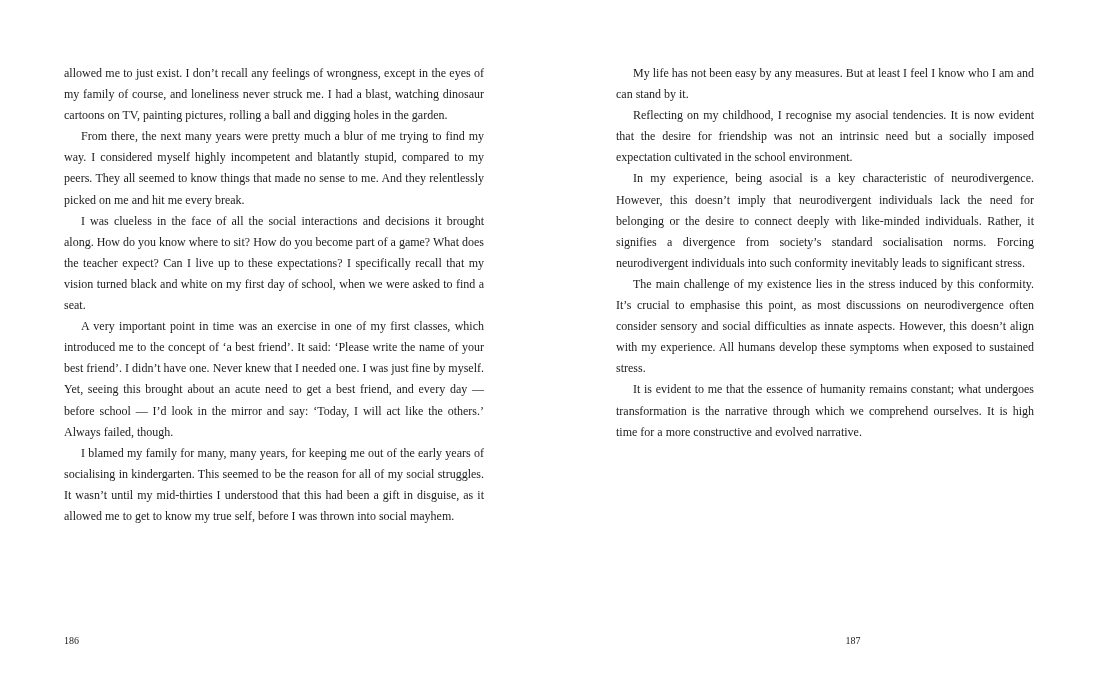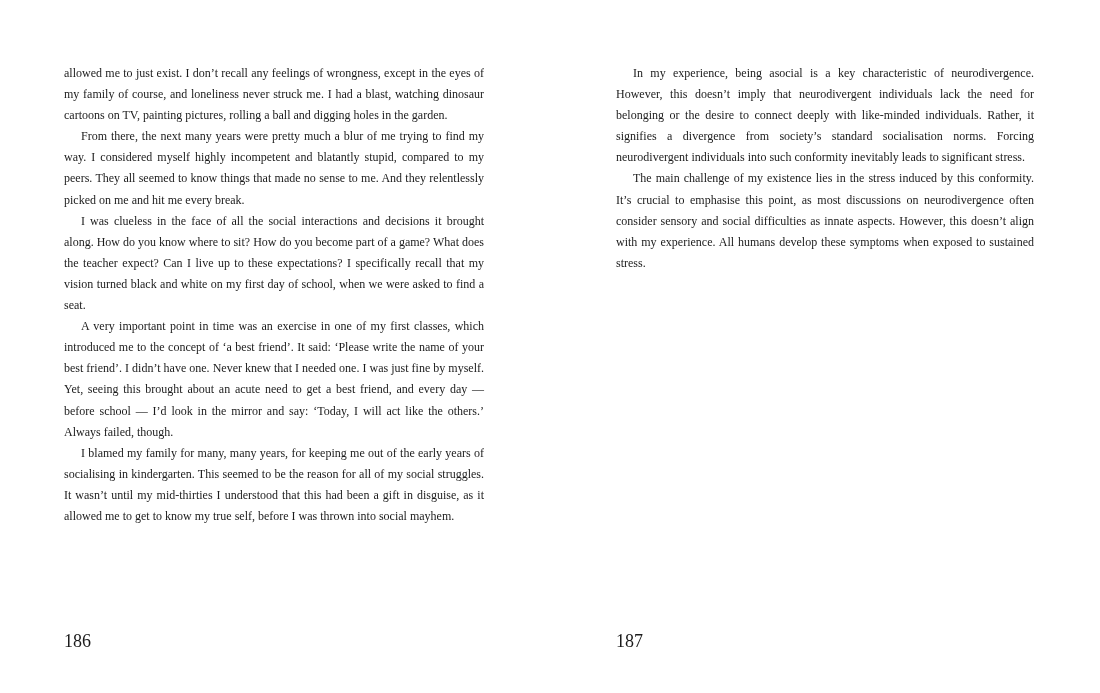--- a/index.html
+++ b/index.html
@@ -30,43 +30,46 @@
     line-height: 21.1px;
     text-align: justify;
     text-justify: inter-word;
   }
   .page-col p.indent {
     text-indent: 17px;
   }
   .folio {
     position: absolute;
     top: 634px;
-    font-size: 18px;
+    font-size: 10px;
     line-height: 14px;
     color: #1b1b1b;
     font-variant-numeric: oldstyle-nums;
     font-feature-settings: "onum" 1;
   }
   #folio-left  { left: 64px; }
-  #folio-right { left: 616px; width: 418px; text-align: left; }
+  #folio-right { left: 644px; width: 418px; text-align: center; }
 </style>
 </head>
 <body>
 
 <div id="spread">
 
   <div id="left-col" class="page-col">
     <p>allowed me to just exist. I don’t recall any feelings of wrongness, except in the eyes of my family of course, and loneliness never struck me. I had a blast, watching dinosaur cartoons on TV, painting pictures, rolling a ball and digging holes in the garden.</p>
     <p class="indent">From there, the next many years were pretty much a blur of me trying to find my way. I considered myself highly incompetent and blatantly stupid, compared to my peers. They all seemed to know things that made no sense to me. And they relentlessly picked on me and hit me every break.</p>
     <p class="indent">I was clueless in the face of all the social interactions and decisions it brought along. How do you know where to sit? How do you become part of a game? What does the teacher expect? Can I live up to these expectations? I specifically recall that my vision turned black and white on my first day of school, when we were asked to find a seat.</p>
     <p class="indent">A very important point in time was an exercise in one of my first classes, which introduced me to the concept of ‘a best friend’. It said: ‘Please write the name of your best friend’. I didn’t have one. Never knew that I needed one. I was just fine by myself. Yet, seeing this brought about an acute need to get a best friend, and every day — before school — I’d look in the mirror and say: ‘Today, I will act like the others.’ Always failed, though.</p>
     <p class="indent">I blamed my family for many, many years, for keeping me out of the early years of socialising in kindergarten. This seemed to be the reason for all of my social struggles. It wasn’t until my mid-thirties I understood that this had been a gift in disguise, as it allowed me to get to know my true self, before I was thrown into social mayhem.</p>
   </div>
 
   <div id="right-col" class="page-col">
+    <p class="indent">My life has not been easy by any measures. But at least I feel I know who I am and can stand by it.</p>
+    <p class="indent">Reflecting on my childhood, I recognise my asocial tendencies. It is now evident that the desire for friendship was not an intrinsic need but a socially imposed expectation cultivated in the school environment.</p>
     <p class="indent">In my experience, being asocial is a key characteristic of neurodivergence. However, this doesn’t imply that neurodivergent individuals lack the need for belonging or the desire to connect deeply with like-minded individuals. Rather, it signifies a divergence from society’s standard socialisation norms. Forcing neurodivergent individuals into such conformity inevitably leads to significant stress.</p>
     <p class="indent">The main challenge of my existence lies in the stress induced by this conformity. It’s crucial to emphasise this point, as most discussions on neurodivergence often consider sensory and social difficulties as innate aspects. However, this doesn’t align with my experience. All humans develop these symptoms when exposed to sustained stress.</p>
+    <p class="indent">It is evident to me that the essence of humanity remains constant; what undergoes transformation is the narrative through which we comprehend ourselves. It is high time for a more constructive and evolved narrative.</p>
   </div>
 
   <div id="folio-left" class="folio">186</div>
   <div id="folio-right" class="folio">187</div>
 
 </div>
 
 </body></html>

